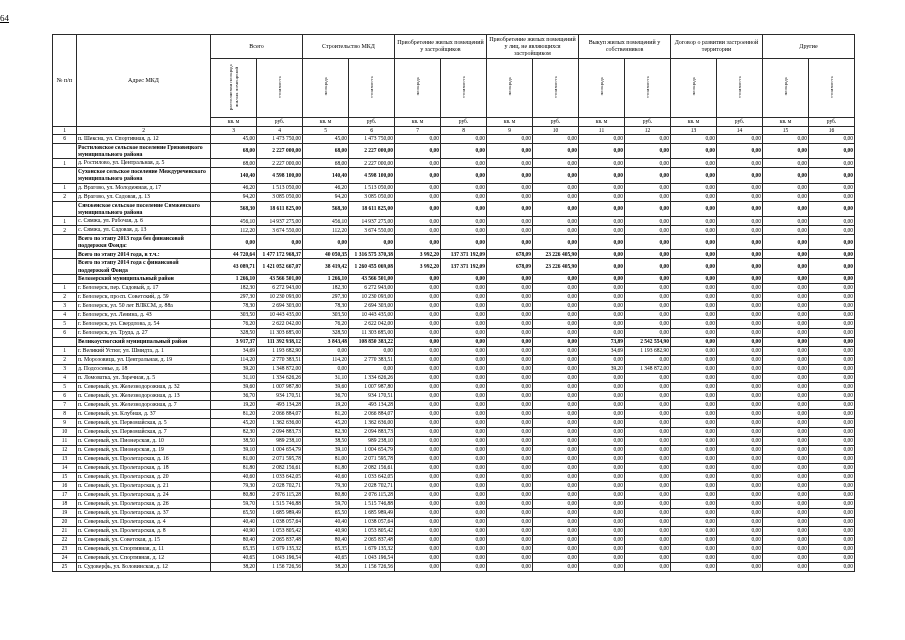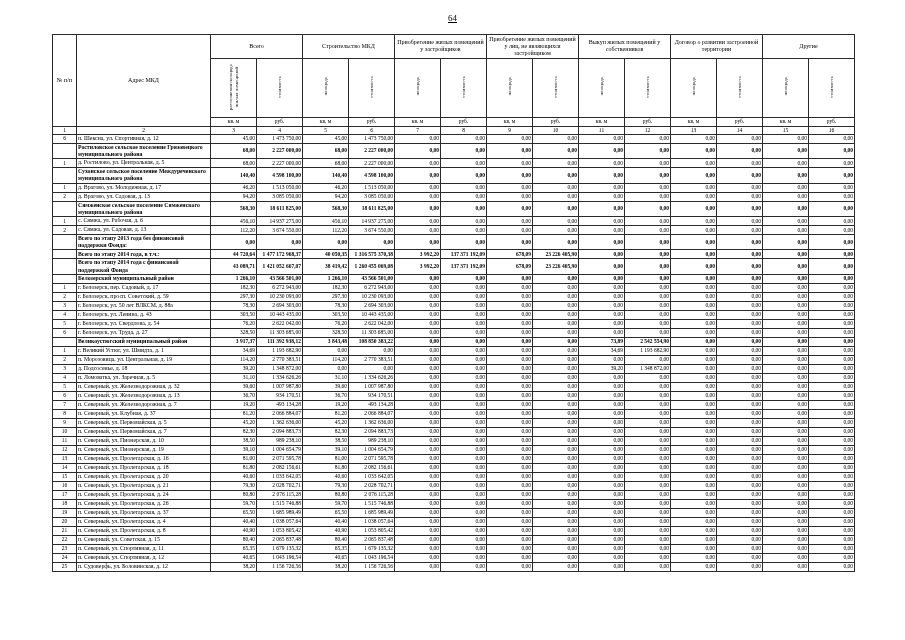--- a/index.html
+++ b/index.html
@@ -3,21 +3,21 @@
 <meta charset="utf-8">
 <style>
   * { box-sizing: border-box; }
   html,body { margin:0; padding:0; }
   body {
     width:905px; height:640px; background:#ffffff; color:#000;
     font-family:"Liberation Serif","DejaVu Serif",serif;
     position:relative; overflow:hidden;
   }
   .page { width:905px; height:640px; position:relative; }
-  .page-number { position:absolute; top:13px; left:0; right:0; text-align:center; font-size:9px;text-decoration:underline; }
+  .page-number { position:absolute; top:13px; left:0; right:0; font-size:9px;text-decoration:underline; }
   table.mkd { position:absolute; top:34px; left:52px; border-collapse:collapse; table-layout:fixed; }
   th,td { border:1px solid #2a2a2a; padding:0 1px; vertical-align:middle; font-weight:normal; overflow:hidden; }
   thead th { font-size:6px; text-align:center; line-height:1.15; padding:1px; }
   th.vth { height:58px; }
   th.vth span {
     display:inline-block; writing-mode:vertical-rl; transform:rotate(180deg);
     font-size:5px; line-height:1.2; max-height:54px; white-space:normal;
   }
   tr.units th { font-size:5.5px; height:9px; padding:0 1px; }
   tr.nums  th { font-size:5.5px; height:8px; padding:0 1px; }

